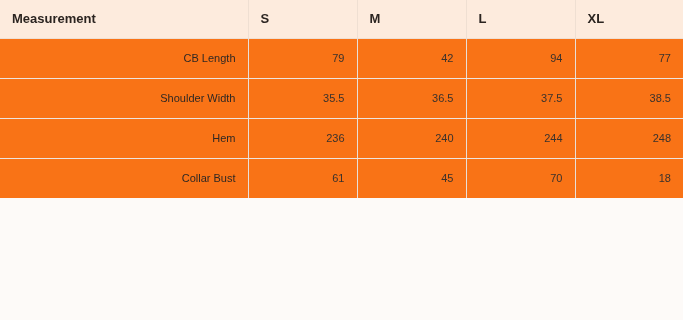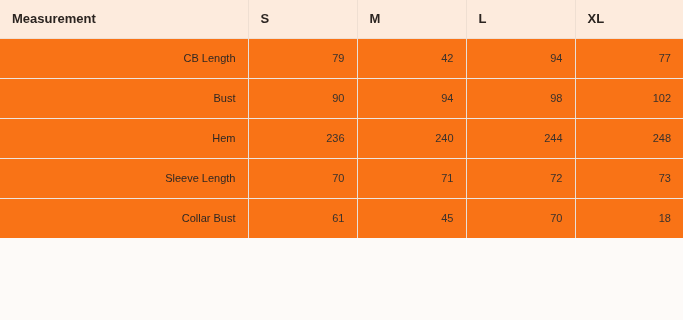--- a/index.html
+++ b/index.html
@@ -87,39 +87,32 @@
   </thead>
   <tbody>
     <tr>
       <td class="measure-cell">CB Length</td>
       <td>79</td>
       <td>42</td>
       <td>94</td>
       <td>77</td>
     </tr>
     <tr>
-      <td class="measure-cell">Bust</td>
-      <td>90</td>
-      <td>94</td>
-      <td>98</td>
-      <td>102</td>
+      <td class="measure-cell">Shoulder Width</td>
+      <td>35.5</td>
+      <td>36.5</td>
+      <td>37.5</td>
+      <td>38.5</td>
     </tr>
     <tr>
       <td class="measure-cell">Hem</td>
       <td>236</td>
       <td>240</td>
       <td>244</td>
       <td>248</td>
-    </tr>
-    <tr>
-      <td class="measure-cell">Sleeve Length</td>
-      <td>70</td>
-      <td>71</td>
-      <td>72</td>
-      <td>73</td>
     </tr>
     <tr>
       <td class="measure-cell">Collar Bust</td>
       <td>61</td>
       <td>45</td>
       <td>70</td>
       <td>18</td>
     </tr>
   </tbody>
 </table>

